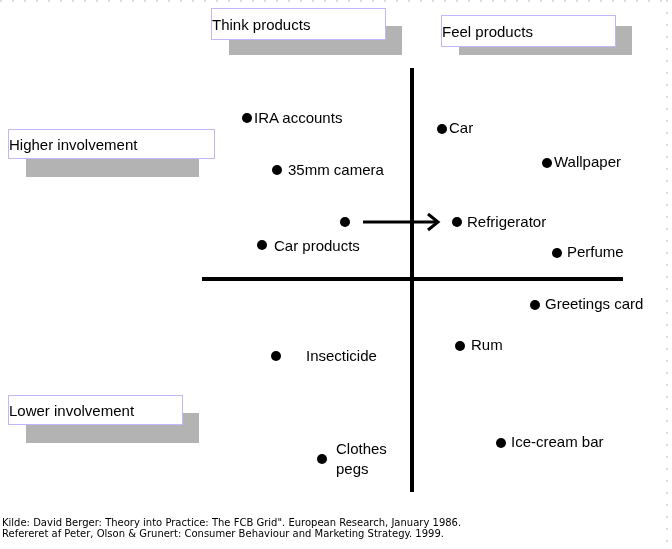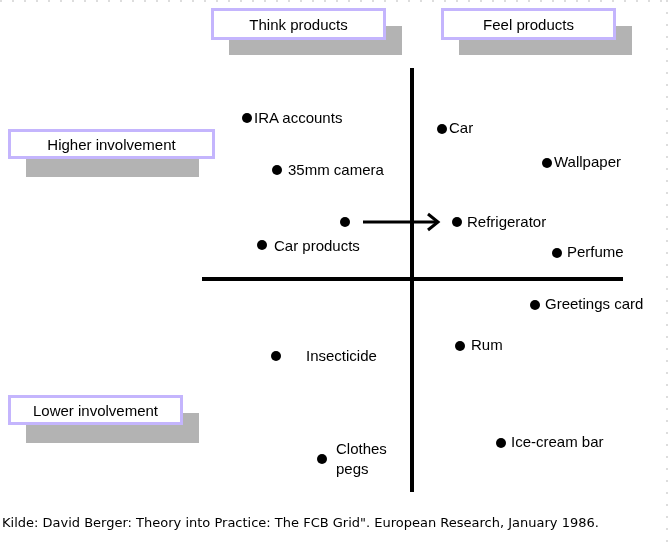--- a/index.html
+++ b/index.html
@@ -1,28 +1,28 @@
 <!DOCTYPE html>
 <html><head>
   <meta charset="utf-8">
   <style>
     html, body { margin: 0; padding: 0; background: #ffffff; }
     body { width: 672px; height: 549px; position: relative; overflow: hidden;
            font-family: "Liberation Sans", sans-serif; color: #000; }
     .label-box { position: absolute; }
     .label-box .shadow { position: absolute; background: #b3b3b3; }
-    .label-box .face { position: absolute; background: #fff; border: 3px solid #c4b5fd;
+    .label-box .face { position: absolute; background: #fff; border: 1px solid #c4b5fd;
            box-sizing: border-box; font-size: 15px; display: flex; align-items: center;
-           justify-content: center; white-space: nowrap; }
+           white-space: nowrap; }
     .axis { position: absolute; background: #000; }
     .item { position: absolute; font-size: 15px; white-space: nowrap; line-height: 18px; }
     .dot { position: absolute; width: 10px; height: 10px; border-radius: 50%; background: #000; }
     .item-label { position: absolute; }
     .footer { position: absolute; left: 2px; top: 517px; font-family: "DejaVu Sans", sans-serif;
-           font-size: 13px; line-height: 11px; color: #000; }
+           font-size: 10px; line-height: 11px; color: #000; }
     .dash-row { position: absolute; right: 4px; top: 0; width: 2px; height: 549px;
            background: repeating-linear-gradient(to bottom, #ddd 0 2px, transparent 2px 12px); }
     .top-dashes { position: absolute; left: 0; top: 0; width: 672px; height: 2px;
            background: repeating-linear-gradient(to right, #ddd 0 2px, transparent 2px 12px); }
     svg.arrow { position: absolute; left: 360px; top: 212px; }
   </style>
 </head>
 <body>
 
 <div class="top-dashes"></div>
@@ -30,21 +30,21 @@
 
 <div class="label-box" style="left:211px;top:8px;">
   <div class="shadow" style="left:18px;top:18px;width:173px;height:29px;"></div>
   <div class="face" style="left:0;top:0;width:175px;height:32px;">
     <span>Think products</span>
   </div>
 </div>
 
 <div class="label-box" style="left:441px;top:8px;">
   <div class="shadow" style="left:18px;top:18px;width:173px;height:29px;"></div>
-  <div class="face" style="left:0;top:0;width:175px;height:32px;">
+  <div class="face" style="left:0;top:7px;width:175px;height:32px;">
     <span>Feel products</span>
   </div>
 </div>
 
 <div class="label-box" style="left:8px;top:129px;">
   <div class="shadow" style="left:18px;top:18px;width:173px;height:30px;"></div>
   <div class="face" style="left:0;top:0;width:207px;height:30px;">
     <span>Higher involvement</span>
   </div>
 </div>
@@ -124,13 +124,14 @@
   <span class="item-label" style="left:19px;top:20px;">pegs</span>
 </div>
 
 <svg class="arrow" width="84" height="20" viewBox="0 0 84 20">
   <line x1="3" y1="10" x2="78" y2="10" stroke="#000" stroke-width="3"></line>
   <polyline points="68,2 78,10 68,18" fill="none" stroke="#000" stroke-width="3"></polyline>
 </svg>
 
 <div class="footer">
   <div>Kilde: David Berger: Theory into Practice: The FCB Grid". European Research, January 1986.</div>
+  <div>Refereret af Peter, Olson &amp; Grunert: Consumer Behaviour and Marketing Strategy. 1999.</div>
 </div>
 
 </body></html>

